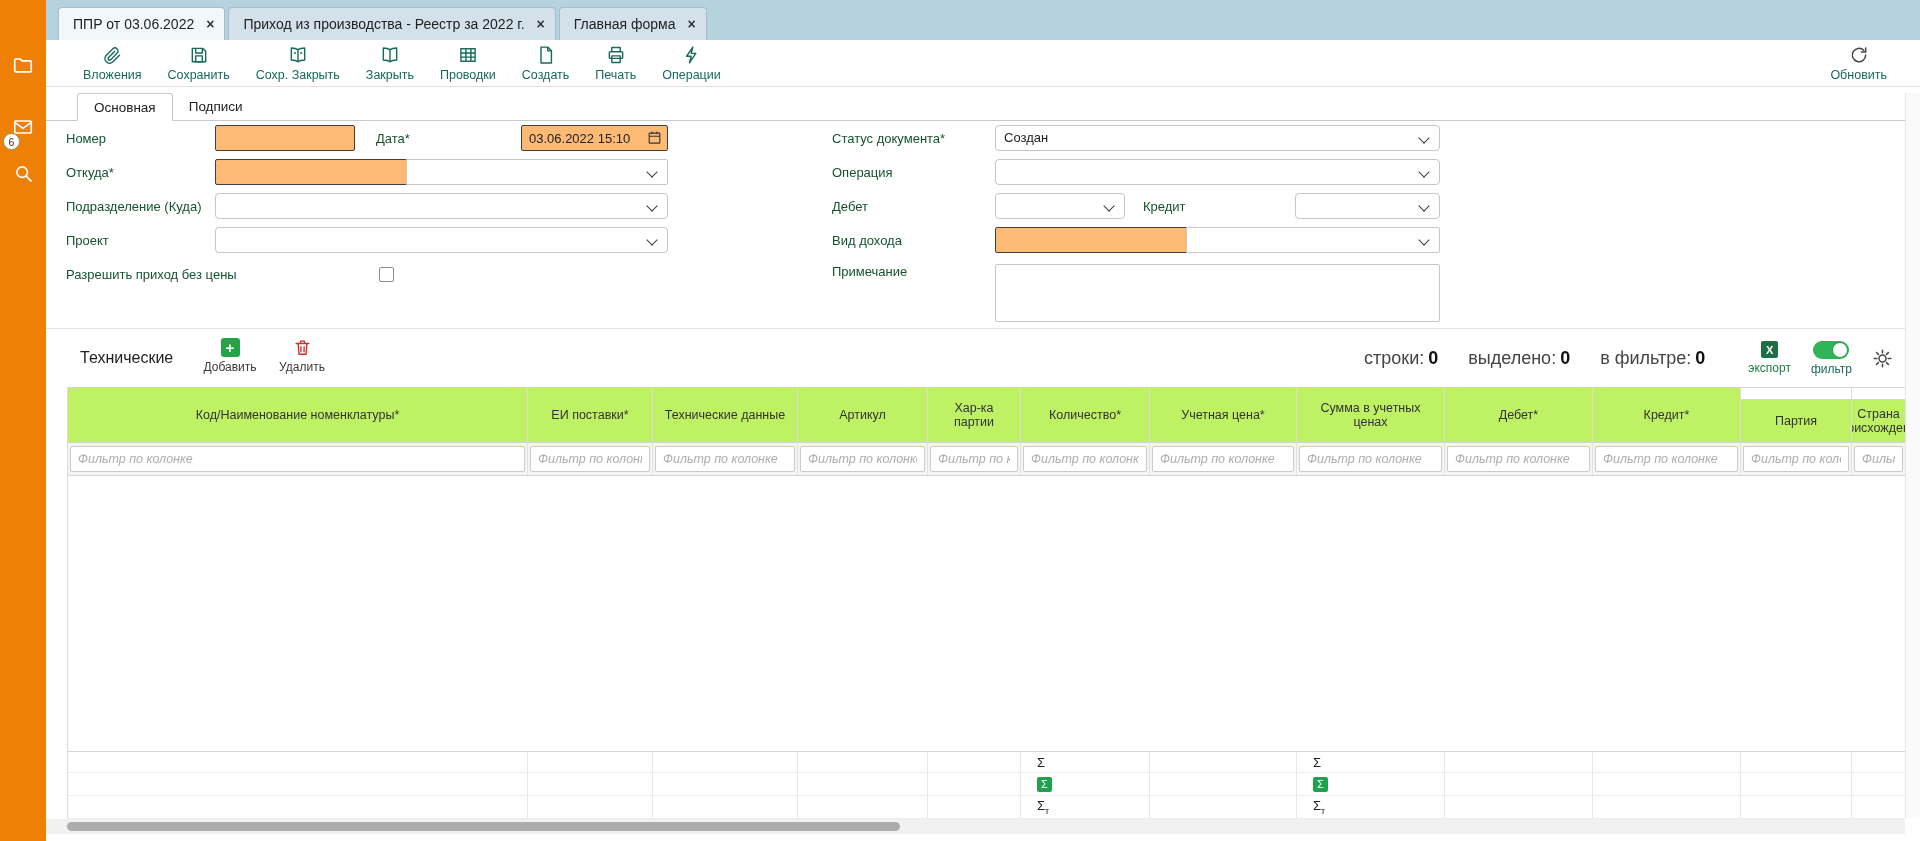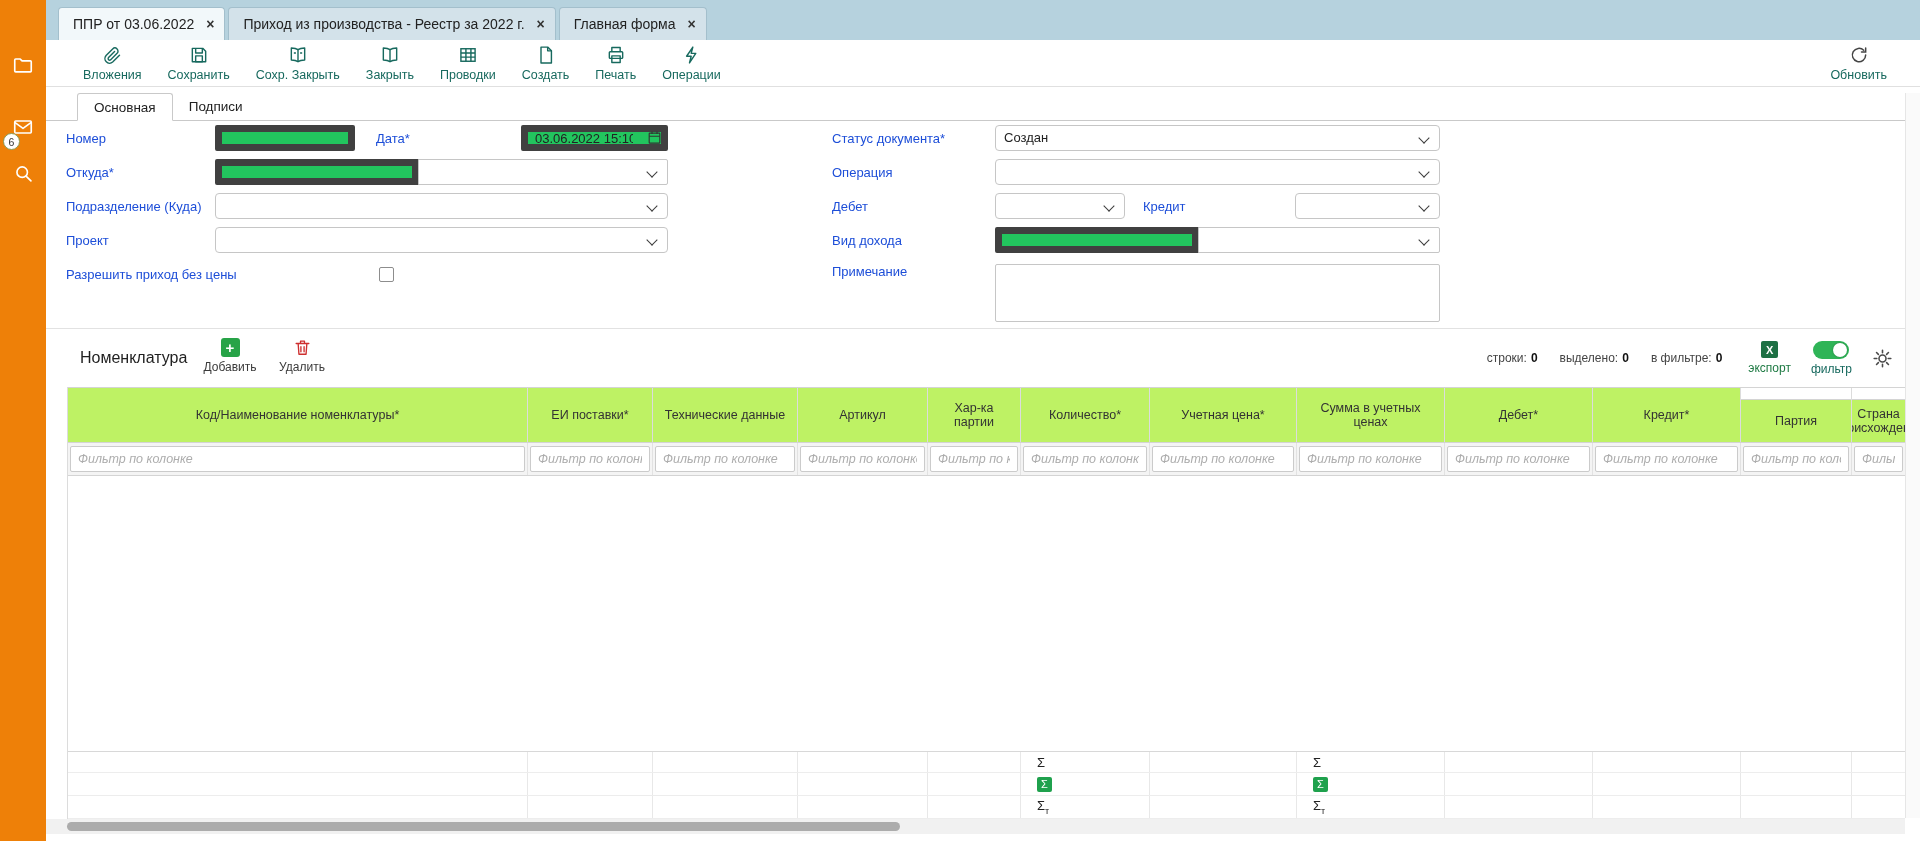--- a/index.html
+++ b/index.html
@@ -33,24 +33,24 @@
     display:flex;align-items:flex-end;padding-left:31px}
   .ftab{height:28px;display:flex;align-items:center;padding:0 16px;font-size:13.5px;color:#222}
   .ftab.active{background:#fff;border:1px solid #C9C9C9;border-bottom:1px solid #fff;border-radius:3px 3px 0 0;margin-bottom:-1px}
 
   
   .fcol{position:absolute;top:121px}
   .fcol.left{left:20px;width:602px}
   .fcol.right{left:786px;width:608px}
   .frow{display:flex;align-items:center;height:34px}
   .frow.note{height:66px;align-items:flex-start}
-  .flabel{flex:0 0 149px;padding-right:8px;font-size:13px;color:#1d4ed8}
+  .flabel{flex:0 0 149px;padding-right:8px;font-size:13px;color:#14532d}
   .flabel.r{flex:0 0 163px}
   .flabel.top{padding-top:7px}
-  .inp{height:26px;border:7px solid #404040;border-radius:2px;background:#22c55e;font:inherit;font-size:13px;padding:0 7px;color:#222;outline:none}
+  .inp{height:26px;border:1px solid #404040;border-radius:2px;background:#fdba74;font:inherit;font-size:13px;padding:0 7px;color:#222;outline:none}
   .inp.code{flex:0 0 47px;border-radius:2px 0 0 2px}
   .sel{position:relative;height:26px;border:1px solid #C6C6C6;border-radius:4px;background:#fff}
   .sel.joined{border-radius:0 2px 2px 0;margin-left:-1px}
   .sel::after{content:"";position:absolute;right:11px;top:8px;width:7px;height:7px;
     border-right:1.6px solid #3c3c3c;border-bottom:1.6px solid #3c3c3c;transform:rotate(45deg)}
   .sel-text{display:block;line-height:24px;padding:0 26px 0 8px;font-size:13px;color:#222;overflow:hidden;white-space:nowrap}
   .datewrap{position:relative;flex:1}
   .datewrap .inp{width:100%;padding-right:28px}
   .datewrap svg{position:absolute;right:6px;top:5px}
   .checkbox{width:15px;height:15px;border:1px solid #8d8d8d;border-radius:2px;background:#fff;margin-left:9px}
@@ -59,21 +59,21 @@
   
   .grid{position:absolute;top:328px;left:0;width:1859px;height:505px;border-top:1px solid #E2E2E2;background:#fff}
   .gh{position:relative;height:58px}
   .gh-title{position:absolute;left:34px;top:20px;font-size:16px;color:#1f1f1f}
   .gh-btn{position:absolute;top:9px;width:64px;display:flex;flex-direction:column;align-items:center;gap:3px;font-size:12px;color:#3a3a3a}
   .gh-btn.add{left:152px}
   .gh-btn.del{left:224px}
   .addicon{width:19px;height:19px;background:#27A347;border-radius:3px;color:#fff;font-size:15px;font-weight:bold;
     display:flex;align-items:center;justify-content:center;line-height:1}
   .gh-right{position:absolute;right:12px;top:0;height:58px;display:flex;align-items:center;gap:20px}
-  .stats{display:flex;gap:22px;font-size:12px;color:#444;margin-right:6px}
+  .stats{display:flex;gap:30px;font-size:18px;color:#444;margin-right:23px}
   .stat b{color:#111;font-weight:700;margin-left:4px}
   .miniblock{display:flex;flex-direction:column;align-items:center;gap:3px;font-size:12px}
   .miniblock.export{color:#1E7A43}
   .miniblock.filter{color:#17695E}
   .xlicon{width:17px;height:17px;background:#1D7044;border-radius:2px;color:#fff;font-size:11px;font-weight:bold;
     display:flex;align-items:center;justify-content:center}
   .toggle{position:relative;width:36px;height:18px;border-radius:9px;background:#2FB457}
   .knob{position:absolute;right:2px;top:2px;width:14px;height:14px;border-radius:50%;background:#fff;box-shadow:0 0 2px rgba(0,0,0,.35)}
 
   .tablewrap{margin-left:21px;width:1838px;border-left:1px solid #DCDCDC}
@@ -297,21 +297,21 @@
           </span>
       </div>
       <div class="frow note">
         <span class="flabel r top">Примечание</span>
         <textarea class="note" style=""></textarea>
       </div>
     </div>
 
     <div class="grid">
       <div class="gh">
-        <span class="gh-title">Номенклатура</span>
+        <span class="gh-title">Технические</span>
         <div class="gh-btn add">
           <span class="addicon">+</span>
           <span>Добавить</span>
         </div>
         <div class="gh-btn del">
           <svg width="19" height="19" viewBox="0 0 24 24" fill="none" stroke="#CE2F2F" stroke-width="1.7" stroke-linecap="round" stroke-linejoin="round">
               <path d="M4 7h16M9.5 7V4h5v3M6.5 7l1 13.5h9l1-13.5"></path>
               <path d="M10 11v6.5M14 11v6.5"></path>
             </svg>
           <span>Удалить</span>

